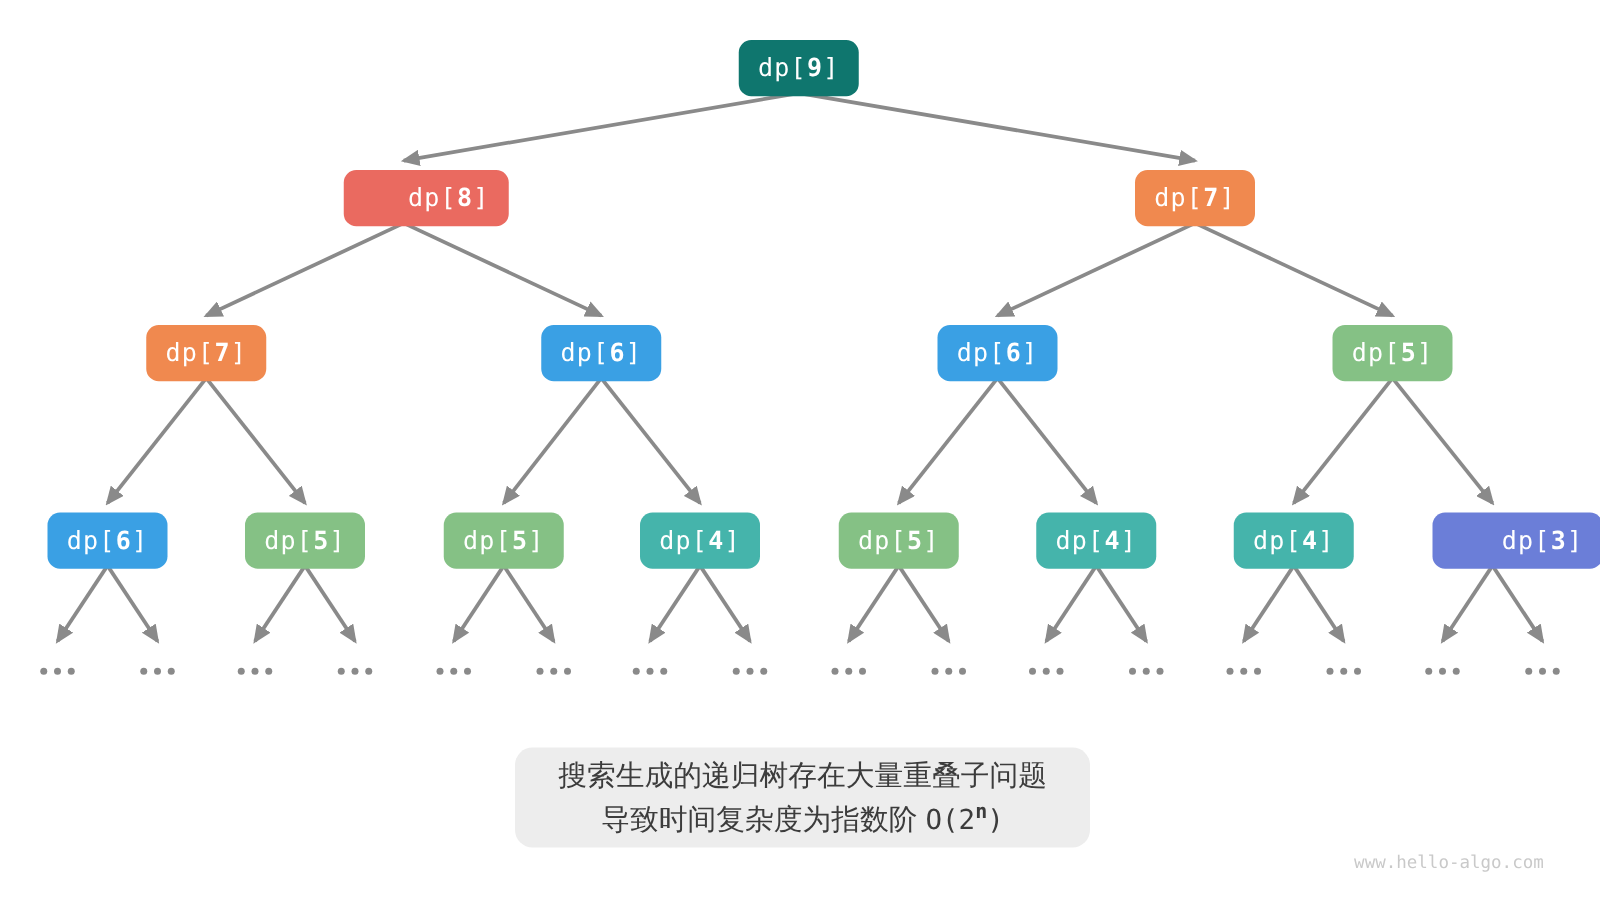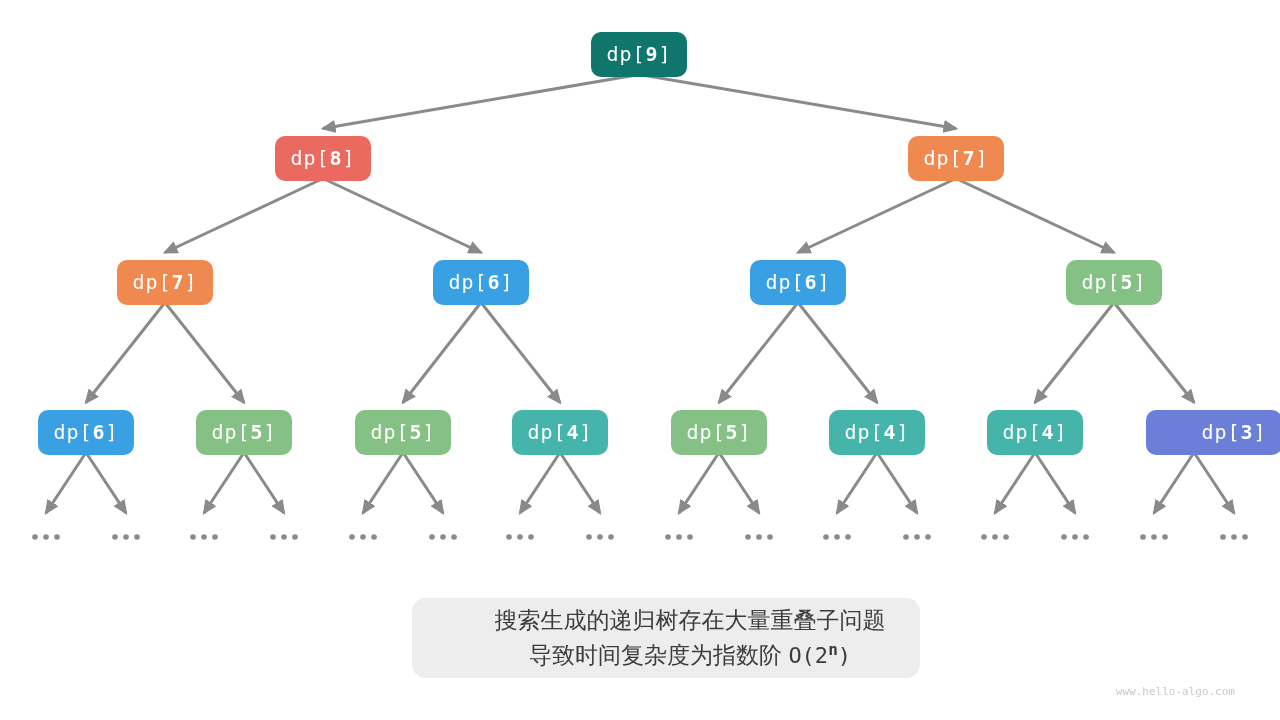--- a/index.html
+++ b/index.html
@@ -44,40 +44,39 @@
     height: 80px;
     border-radius: 14px;
     background: #ededed;
     color: #3c3c3c;
     font-size: 23px;
     line-height: 35px;
     text-align: center;
     display: flex;
     flex-direction: column;
     justify-content: center;
-    padding-left: 48px;
   }
   .caption .formula {
     font-family: "DejaVu Sans Mono", "Liberation Mono", monospace;
     font-size: 22px;
     margin-top: 47px;
   }
   .caption .formula sup {
     font-weight: bold;
     font-size: 16px;
     vertical-align: super;
     line-height: 0;
   }
   .watermark {
     position: absolute;
     right: 45px;
     bottom: 22px;
     color: #c9c9c9;
     font-family: "DejaVu Sans Mono", "Liberation Mono", monospace;
-    font-size: 11px;
+    font-size: 14px;
   }
 </style>
 </head>
 <body>
 
 <div class="stage">
   <svg id="edges-layer" width="1280" height="720" viewBox="0 0 1280 720" xmlns="http://www.w3.org/2000/svg">
       <defs>
         <marker id="arrow" markerWidth="5" markerHeight="4.4" refX="4.2" refY="2.2" orient="auto" markerUnits="strokeWidth">
           <path d="M0,0 L5,2.2 L0,4.4 z" fill="#8a8a8a"></path>
@@ -190,21 +189,21 @@
       <line x1="1194" y1="452.5" x2="1234" y2="513" stroke="#8a8a8a" stroke-width="3" marker-end="url(#arrow)"></line>
       <g>
         <circle cx="1223" cy="537" r="2.8" fill="#8a8a8a"></circle>
         <circle cx="1234" cy="537" r="2.8" fill="#8a8a8a"></circle>
         <circle cx="1245" cy="537" r="2.8" fill="#8a8a8a"></circle>
       </g>
     </svg>
 
   <div id="nodes-layer">
       <div class="node" style="left: 591px; top: 31.5px; background: #0f766e; color: rgb(255, 255, 255);"><span>dp[</span><span class="num">9</span><span>]</span></div>
-      <div class="node" style="left: 275px; top: 135.5px; background: rgb(234, 106, 96); color: rgb(255, 255, 255);"><span>dp[</span><span class="num">8</span><span>]</span></div>
+      <div class="node" style="left: 275px; top: 135.5px; background: rgb(234, 106, 96); color: rgb(255, 255, 255); padding-left: 36px;"><span>dp[</span><span class="num">8</span><span>]</span></div>
       <div class="node" style="left: 908px; top: 135.5px; background: rgb(240, 137, 79); color: rgb(255, 255, 255);"><span>dp[</span><span class="num">7</span><span>]</span></div>
       <div class="node" style="left: 117px; top: 259.5px; background: rgb(240, 137, 79); color: rgb(255, 255, 255);"><span>dp[</span><span class="num">7</span><span>]</span></div>
       <div class="node" style="left: 433px; top: 259.5px; background: rgb(58, 160, 228); color: rgb(255, 255, 255);"><span>dp[</span><span class="num">6</span><span>]</span></div>
       <div class="node" style="left: 750px; top: 259.5px; background: rgb(58, 160, 228); color: rgb(255, 255, 255);"><span>dp[</span><span class="num">6</span><span>]</span></div>
       <div class="node" style="left: 1066px; top: 259.5px; background: rgb(133, 193, 133); color: rgb(255, 255, 255);"><span>dp[</span><span class="num">5</span><span>]</span></div>
       <div class="node" style="left: 38px; top: 409.5px; background: rgb(58, 160, 228); color: rgb(255, 255, 255);"><span>dp[</span><span class="num">6</span><span>]</span></div>
       <div class="node" style="left: 196px; top: 409.5px; background: rgb(133, 193, 133); color: rgb(255, 255, 255);"><span>dp[</span><span class="num">5</span><span>]</span></div>
       <div class="node" style="left: 355px; top: 409.5px; background: rgb(133, 193, 133); color: rgb(255, 255, 255);"><span>dp[</span><span class="num">5</span><span>]</span></div>
       <div class="node" style="left: 512px; top: 409.5px; background: rgb(69, 180, 171); color: rgb(255, 255, 255);"><span>dp[</span><span class="num">4</span><span>]</span></div>
       <div class="node" style="left: 671px; top: 409.5px; background: rgb(133, 193, 133); color: rgb(255, 255, 255);"><span>dp[</span><span class="num">5</span><span>]</span></div>

